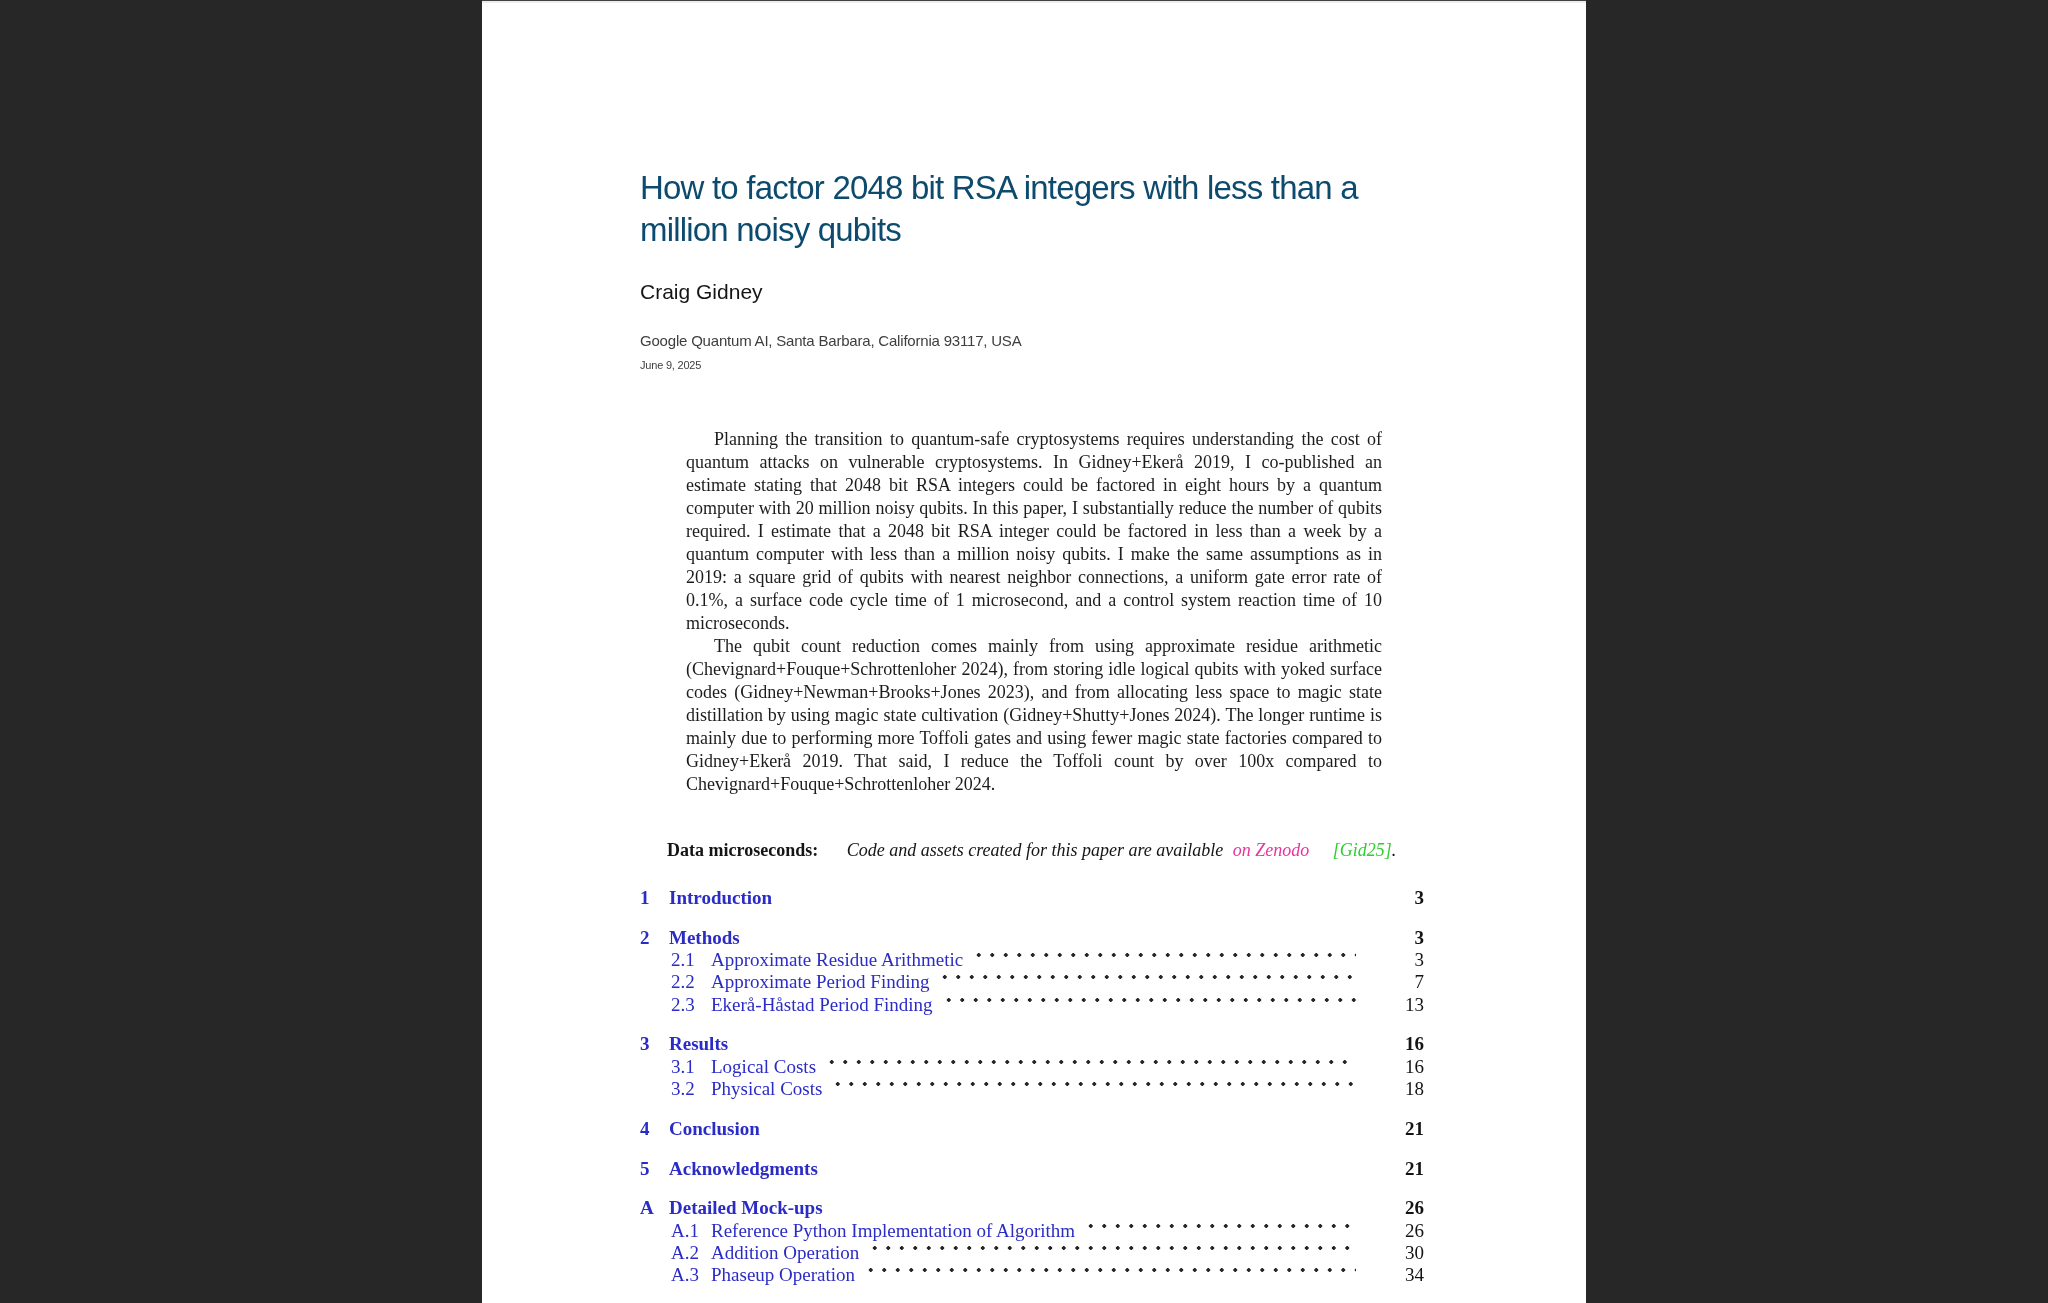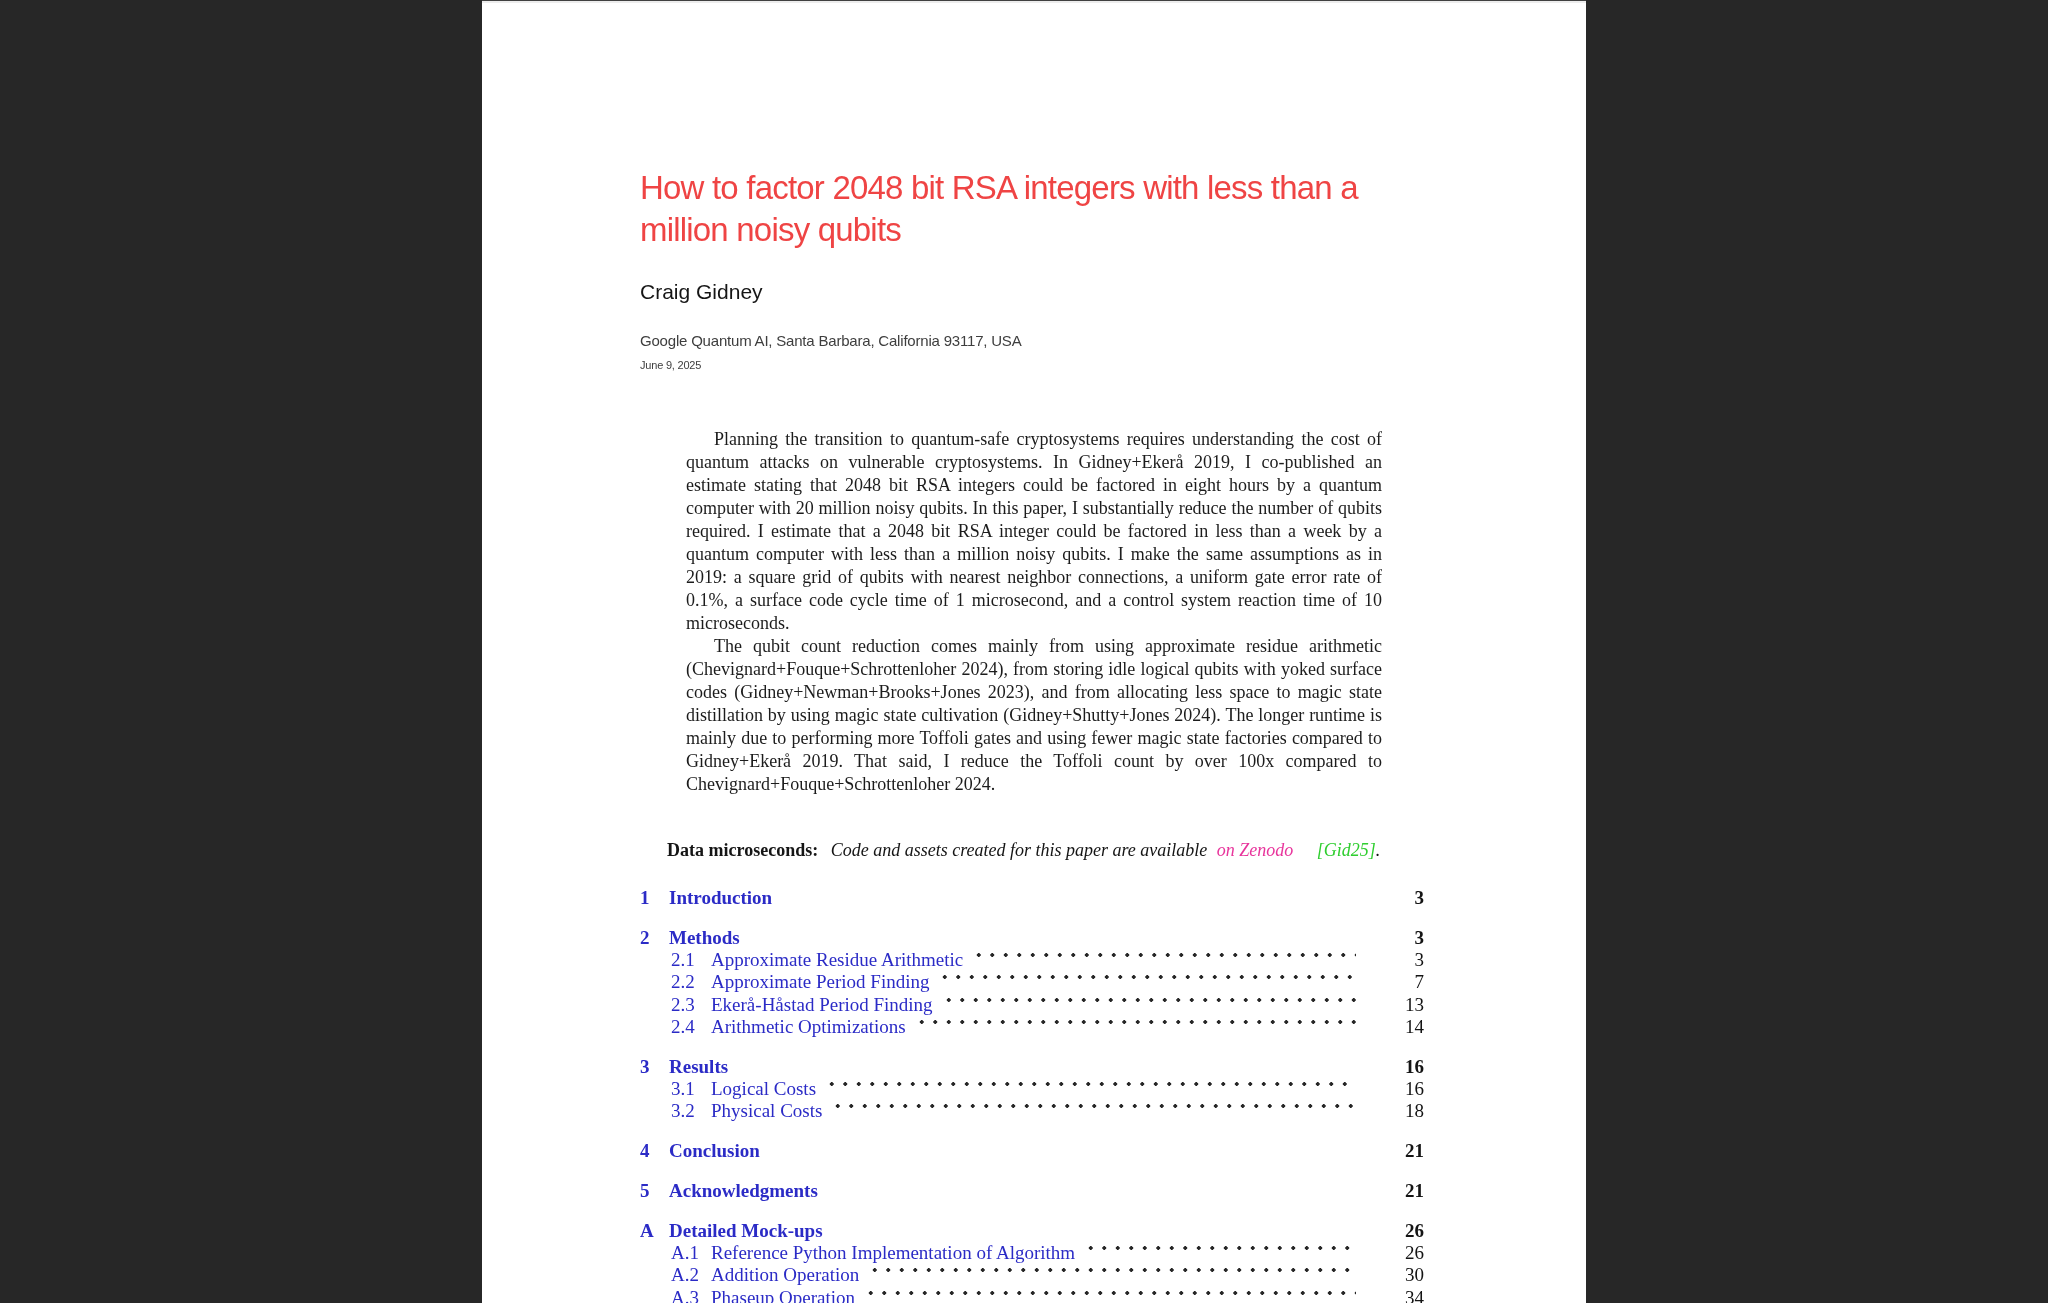--- a/index.html
+++ b/index.html
@@ -32,21 +32,21 @@
     white-space:pre;color:var(--stamp-gray);
     font-family:"Liberation Serif",serif;
     font-size:31px;letter-spacing:1.2px;
   }
 
   
   .title{
     position:absolute;left:158px;top:167px;width:800px;
     font-family:"Liberation Sans",sans-serif;
     font-size:33px;line-height:42px;letter-spacing:-0.8px;
-    color:#ef4444;
+    color:#0c4a6e;
   }
   .author{
     position:absolute;left:158px;top:280px;
     font-family:"Liberation Sans",sans-serif;
     font-size:21px;color:#161616;
   }
   .affiliation{
     position:absolute;left:158px;top:332px;
     font-family:"Liberation Sans",sans-serif;
     font-size:15px;letter-spacing:-0.2px;color:var(--soft-ink);
@@ -115,21 +115,21 @@
   <div class="affiliation">Google Quantum AI, Santa Barbara, California 93117, USA</div>
   <div class="date">June 9, 2025</div>
 
   <div class="abstract">
     <p>Planning the transition to quantum-safe cryptosystems requires understanding the cost of quantum attacks on vulnerable cryptosystems. In Gidney+Ekerå 2019, I co-published an estimate stating that 2048 bit RSA integers could be factored in eight hours by a quantum computer with 20 million noisy qubits. In this paper, I substantially reduce the number of qubits required. I estimate that a 2048 bit RSA integer could be factored in less than a week by a quantum computer with less than a million noisy qubits. I make the same assumptions as in 2019: a square grid of qubits with nearest neighbor connections, a uniform gate error rate of 0.1%, a surface code cycle time of 1 microsecond, and a control system reaction time of 10 microseconds.</p>
     <p>The qubit count reduction comes mainly from using approximate residue arithmetic (Chevignard+Fouque+Schrottenloher 2024), from storing idle logical qubits with yoked surface codes (Gidney+Newman+Brooks+Jones 2023), and from allocating less space to magic state distillation by using magic state cultivation (Gidney+Shutty+Jones 2024). The longer runtime is mainly due to performing more Toffoli gates and using fewer magic state factories compared to Gidney+Ekerå 2019. That said, I reduce the Toffoli count by over 100x compared to Chevignard+Fouque+Schrottenloher 2024.</p>
   </div>
 
   <div class="data-availability">
     <span class="label">Data microseconds:</span>
-    <span class="italic" style="margin-left:8px">Code and assets created for this paper are available</span>
+    <span class="italic" style="margin-left:24px">Code and assets created for this paper are available</span>
     <span class="zenodo">on Zenodo</span>
     <span class="cite">[Gid25]</span><span class="italic">.</span>
   </div>
 
   <div class="toc">
 
     <div class="toc-row main">
       <span class="toc-num">1</span>
       <span class="toc-title">Introduction</span>
       <span class="toc-leader"></span>
@@ -157,26 +157,20 @@
       <span class="toc-page">7</span>
     </div>
 
     <div class="toc-row sub">
       <span class="toc-num">2.3</span>
       <span class="toc-title">Ekerå-Håstad Period Finding</span>
       <span class="toc-leader"></span>
       <span class="toc-page">13</span>
     </div>
 
-    <div class="toc-row sub">
-      <span class="toc-num">2.4</span>
-      <span class="toc-title">Arithmetic Optimizations</span>
-      <span class="toc-leader"></span>
-      <span class="toc-page">14</span>
-    </div>
 
     <div class="toc-row main">
       <span class="toc-num">3</span>
       <span class="toc-title">Results</span>
       <span class="toc-leader"></span>
       <span class="toc-page">16</span>
     </div>
 
     <div class="toc-row sub">
       <span class="toc-num">3.1</span>

